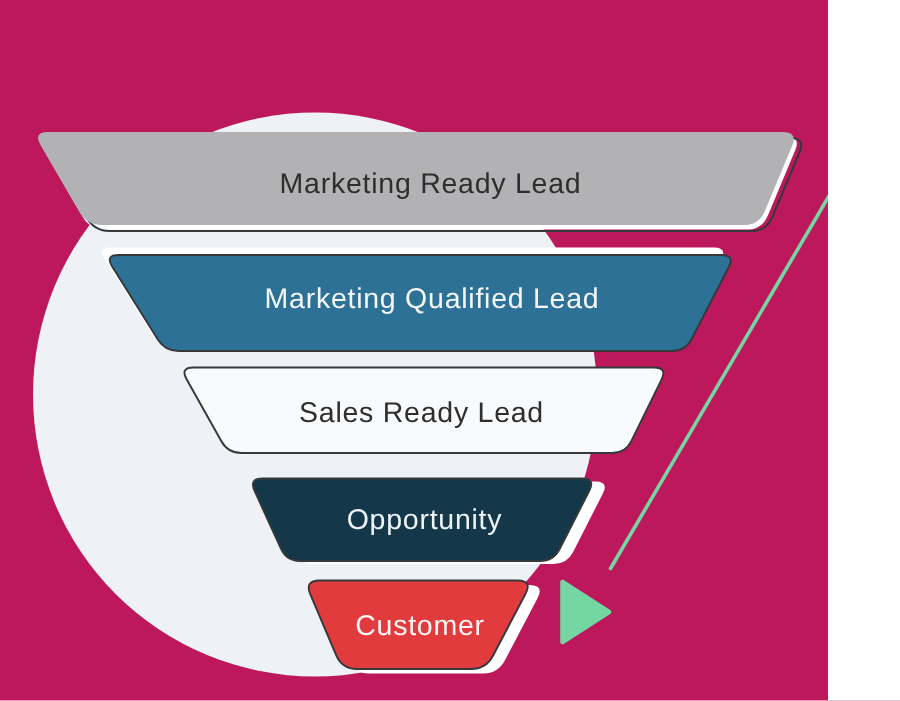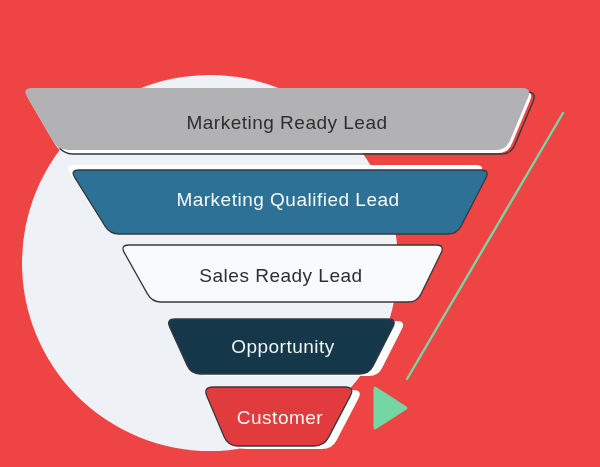--- a/index.html
+++ b/index.html
@@ -1,16 +1,16 @@
 <!DOCTYPE html>
 <html><head>
 <meta charset="utf-8">
 <style>
   html,body{margin:0;padding:0;background:#ffffff;}
-  .stage{position:relative;width:600px;height:467px;background:#ef4444;overflow:hidden;
+  .stage{position:relative;width:552px;height:467px;background:#be185d;overflow:hidden;
          font-family:"Liberation Sans","DejaVu Sans",sans-serif;}
   svg{display:block;}
   svg text{font-family:"Liberation Sans","DejaVu Sans",sans-serif;letter-spacing:0.5px;}
 </style>
 </head>
 <body>
 
 <div class="stage">
   <svg id="diagram" width="600" height="467" viewBox="0 0 600 467">
       <circle cx="210" cy="263" r="188" fill="#eef1f5"></circle>

